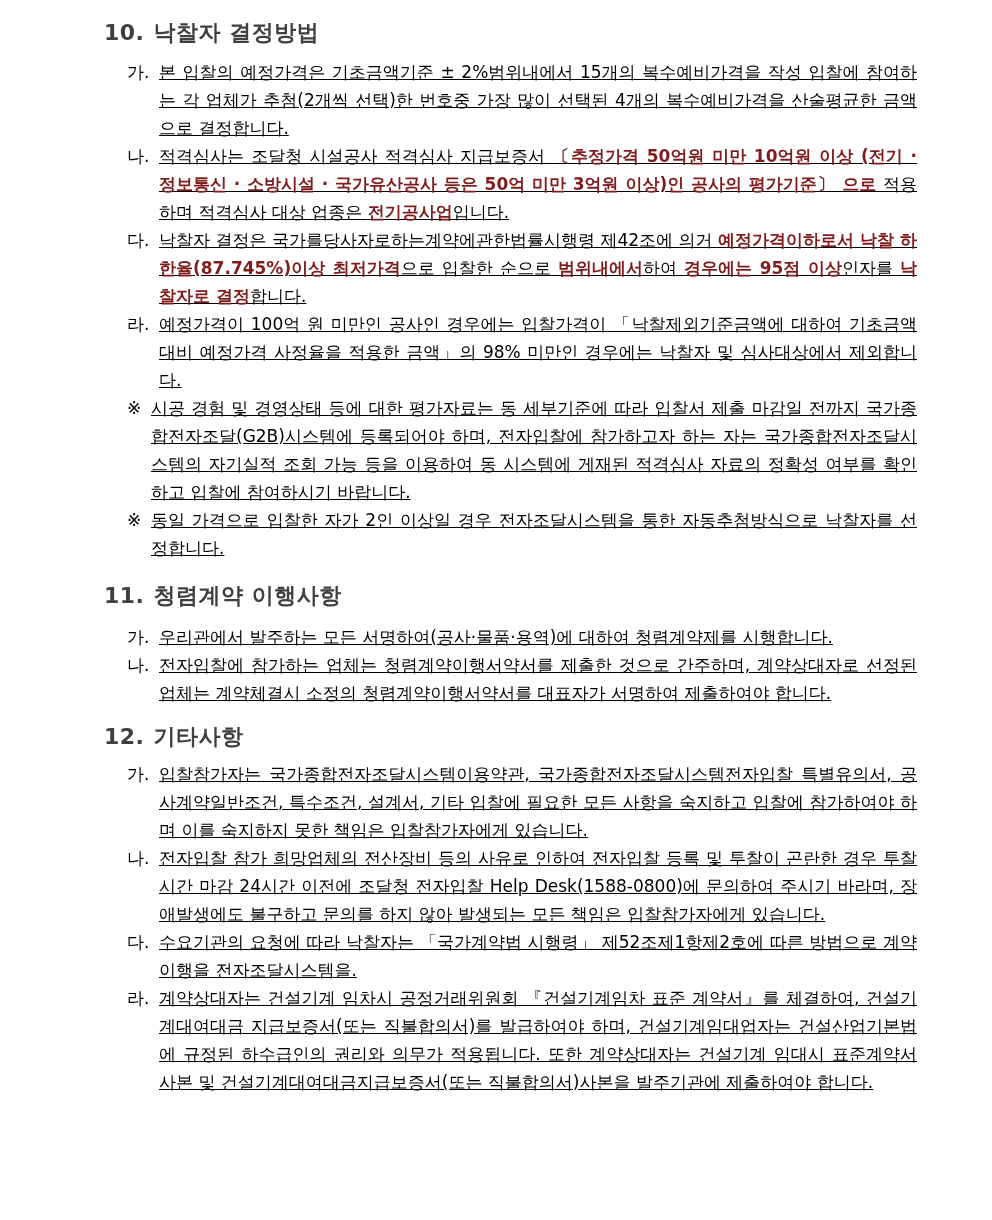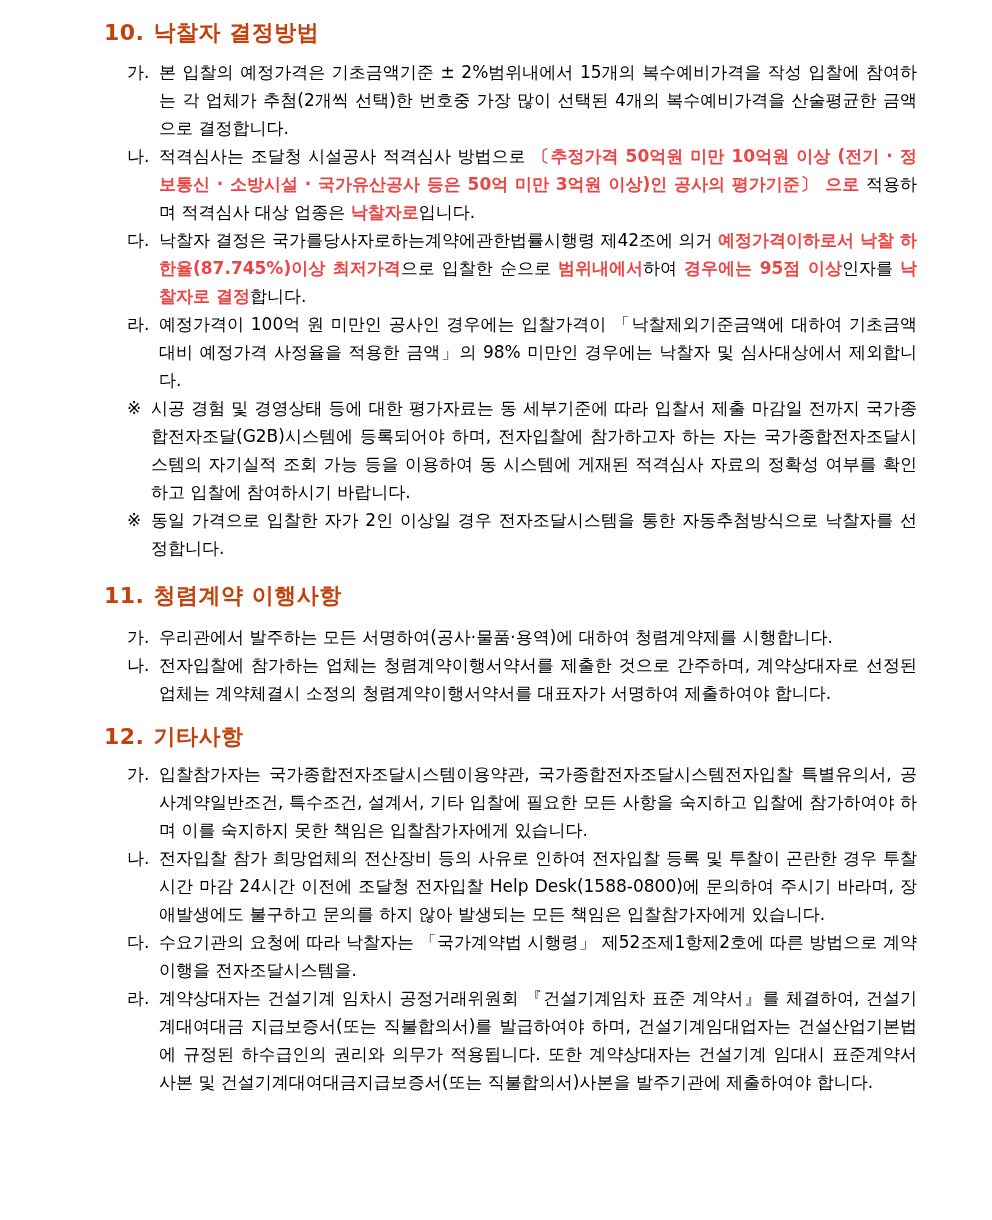--- a/index.html
+++ b/index.html
@@ -24,21 +24,21 @@
     line-height: 28px;
     word-break: break-all;
   }
   
   .sec-title {
     margin: 15px 75px 10px 104px;
     font-size: 22px;
     line-height: 30px;
     font-weight: bold;
     letter-spacing: 0.5px;
-    color: #c2410c;
+    color: #404040;
   }
   .sec-1 .sec-title { margin-top: 19px; margin-bottom: 12px; }
   .sec-2 .sec-title { margin-bottom: 8px; }
   .sec-num { margin-right: 9px; }
   
   .items {
     margin: 0 75px 0 127px;
   }
   .item {
     display: flex;
@@ -49,41 +49,42 @@
   .item .marker {
     flex: 0 0 32px;
   }
   .item.sym .marker {
     flex: 0 0 24px;
   }
   .item .body {
     flex: 1;
     text-align: justify;
     word-break: break-all;
+    text-decoration: underline;
   }
   .hl {
-    color: #ef4444;
+    color: #7f1d1d;
     font-weight: bold;
   }
 </style>
 </head>
 <body>
 
 <div class="doc">
   <div id="doc-body">
       <section class="section sec-0">
         <h2 class="sec-title"><span class="sec-num">10.</span><span class="sec-ttl">낙찰자 결정방법</span></h2>
         <div class="items">
           <div class="item">
             <span class="marker">가.</span>
             <span class="body"><span>본 입찰의 예정가격은 기초금액기준 ± 2%범위내에서 15개의 복수예비가격을 작성 입찰에 참여하는 각 업체가 추첨(2개씩 선택)한 번호중 가장 많이 선택된 4개의 복수예비가격을 산술평균한 금액으로 결정합니다.</span></span>
           </div>
           <div class="item">
             <span class="marker">나.</span>
-            <span class="body"><span>적격심사는 조달청 시설공사 적격심사 방법으로 </span><span class="hl">〔추정가격 50억원 미만 10억원 이상 (전기 · 정보통신 · 소방시설 · 국가유산공사 등은 50억 미만 3억원 이상)인 공사의 평가기준〕 으로 </span><span>적용하며 적격심사 대상 업종은 </span><span class="hl">낙찰자로</span><span>입니다.</span></span>
+            <span class="body"><span>적격심사는 조달청 시설공사 적격심사 지급보증서 </span><span class="hl">〔추정가격 50억원 미만 10억원 이상 (전기 · 정보통신 · 소방시설 · 국가유산공사 등은 50억 미만 3억원 이상)인 공사의 평가기준〕 으로 </span><span>적용하며 적격심사 대상 업종은 </span><span class="hl">전기공사업</span><span>입니다.</span></span>
           </div>
           <div class="item">
             <span class="marker">다.</span>
             <span class="body"><span>낙찰자 결정은 국가를당사자로하는계약에관한법률시행령 제42조에 의거 </span><span class="hl">예정가격이하로서 낙찰 하한율(87.745%)이상 최저가격</span><span>으로 입찰한 순으로 </span><span class="hl">범위내에서</span><span>하여 </span><span class="hl">경우에는 95점 이상</span><span>인자를 </span><span class="hl">낙찰자로 결정</span><span>합니다.</span></span>
           </div>
           <div class="item">
             <span class="marker">라.</span>
             <span class="body"><span>예정가격이 100억 원 미만인 공사인 경우에는 입찰가격이 「낙찰제외기준금액에 대하여 기초금액 대비 예정가격 사정율을 적용한 금액」의 98% 미만인 경우에는 낙찰자 및 심사대상에서 제외합니다.</span></span>
           </div>
           <div class="item sym">

